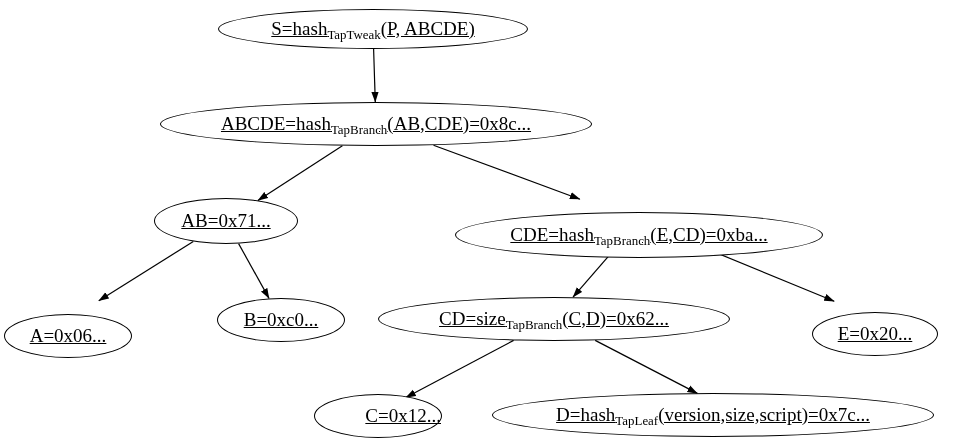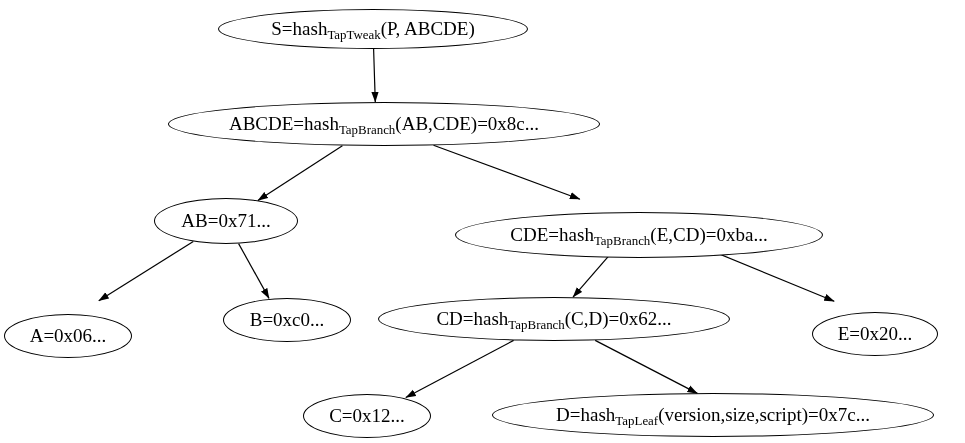--- a/index.html
+++ b/index.html
@@ -28,20 +28,21 @@
     border: 1px solid #000000;
     border-radius: 50%;
     background: #ffffff;
     display: flex;
     align-items: center;
     justify-content: center;
     color: #000000;
     font-size: 19px;
     line-height: 1;
     white-space: nowrap;
+    text-decoration: underline;
   }
   .node .label {
     display: inline-block;
     white-space: nowrap;
     transform: translateY(-1px);
   }
   .node .sub {
     font-size: 0.68em;
     position: relative;
     top: 0.38em;
@@ -66,41 +67,41 @@
         <line x1="619.2" y1="243.9" x2="573.0" y2="297.1" stroke="#000000" stroke-width="1.2" marker-end="url(#arrowhead)"></line>
         <line x1="692.5" y1="243.0" x2="834.2" y2="301.2" stroke="#000000" stroke-width="1.2" marker-end="url(#arrowhead)"></line>
         <line x1="513.6" y1="340.4" x2="405.8" y2="397.5" stroke="#000000" stroke-width="1.2" marker-end="url(#arrowhead)"></line>
         <line x1="595.2" y1="340.4" x2="697.4" y2="393.4" stroke="#000000" stroke-width="1.2" marker-end="url(#arrowhead)"></line>
       </g>
   </svg>
   <div id="nodes-layer">
       <div class="node" style="left: 218px; top: 9px; width: 310px; height: 40px;">
         <span class="label"><span>S=hash</span><span class="sub">TapTweak</span><span>(P, ABCDE)</span></span>
       </div>
-      <div class="node" style="left: 168px; top: 102px; width: 432px; height: 44px;">
+      <div class="node" style="left: 160px; top: 102px; width: 432px; height: 44px;">
         <span class="label"><span>ABCDE=hash</span><span class="sub">TapBranch</span><span>(AB,CDE)=0x8c...</span></span>
       </div>
       <div class="node" style="left: 154px; top: 198px; width: 144px; height: 46px;">
         <span class="label"><span>AB=0x71...</span></span>
       </div>
       <div class="node" style="left: 455px; top: 212px; width: 368px; height: 46px;">
         <span class="label"><span>CDE=hash</span><span class="sub">TapBranch</span><span>(E,CD)=0xba...</span></span>
       </div>
       <div class="node" style="left: 4px; top: 314px; width: 128px; height: 44px;">
         <span class="label"><span>A=0x06...</span></span>
       </div>
-      <div class="node" style="left: 223px; top: 298px; width: 128px; height: 44px;">
+      <div class="node" style="left: 217px; top: 298px; width: 128px; height: 44px;">
         <span class="label"><span>B=0xc0...</span></span>
       </div>
       <div class="node" style="left: 378px; top: 297px; width: 352px; height: 44px;">
-        <span class="label"><span>CD=hash</span><span class="sub">TapBranch</span><span>(C,D)=0x62...</span></span>
+        <span class="label"><span>CD=size</span><span class="sub">TapBranch</span><span>(C,D)=0x62...</span></span>
       </div>
       <div class="node" style="left: 812px; top: 312px; width: 126px; height: 44px;">
         <span class="label"><span>E=0x20...</span></span>
       </div>
-      <div class="node" style="left: 303px; top: 394px; width: 128px; height: 44px;">
+      <div class="node" style="left: 314px; top: 394px; width: 128px; height: 44px; justify-content: flex-end;">
         <span class="label"><span>C=0x12...</span></span>
       </div>
       <div class="node" style="left: 492px; top: 393px; width: 442px; height: 44px;">
         <span class="label"><span>D=hash</span><span class="sub">TapLeaf</span><span>(version,size,script)=0x7c...</span></span>
       </div>
     </div>
 </div>
 
 </body></html>

